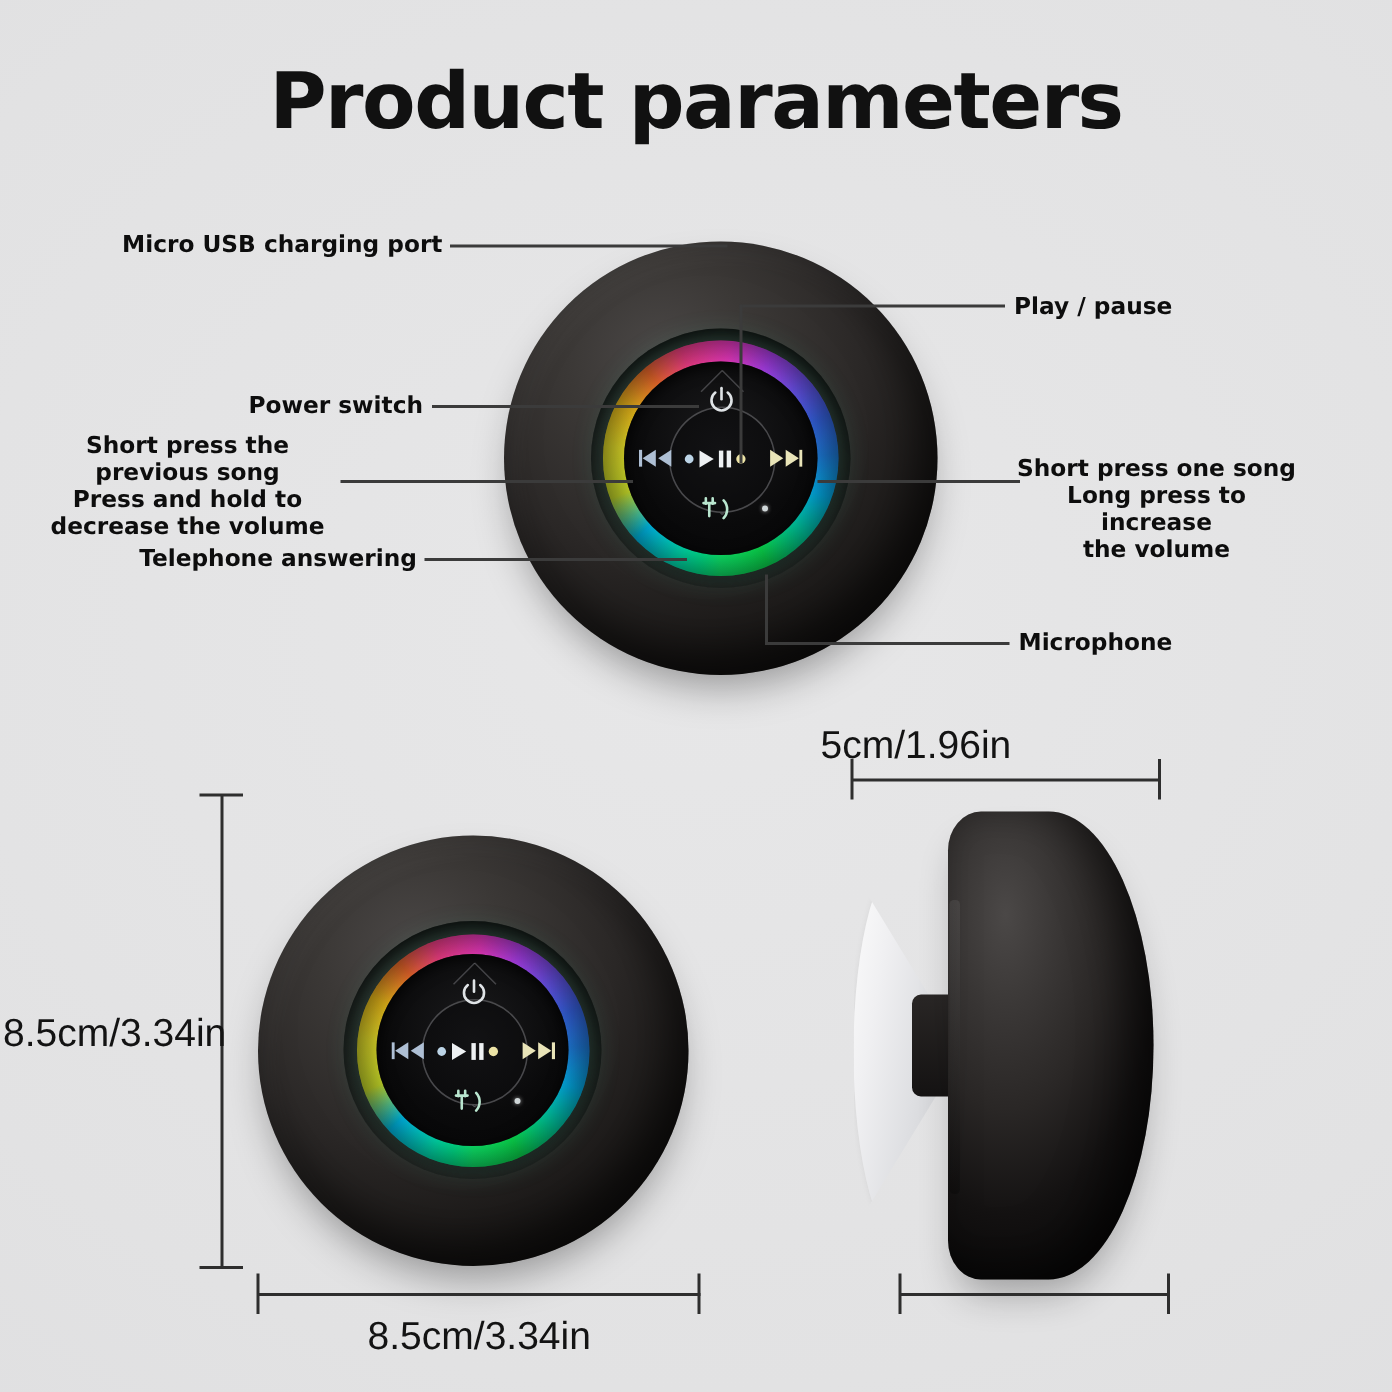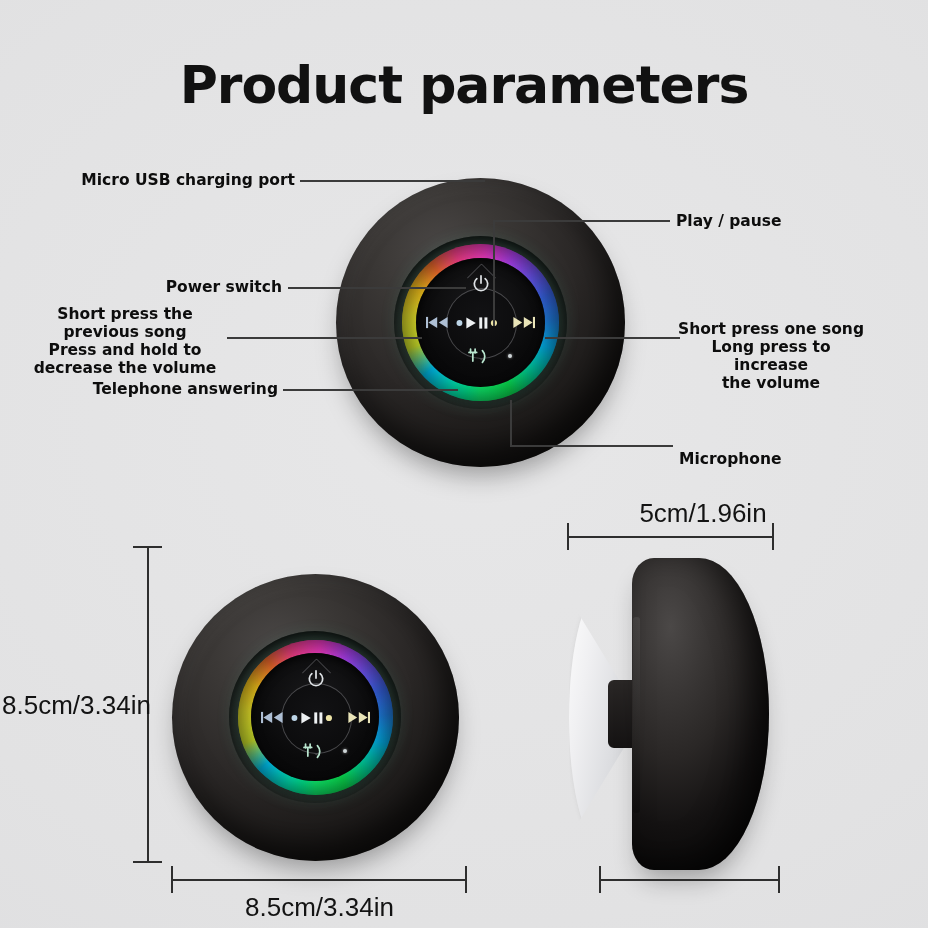--- a/index.html
+++ b/index.html
@@ -5,21 +5,21 @@
   html,body{margin:0;padding:0;}
   body{
     width:928px;height:928px;overflow:hidden;
     background:#e3e3e4;
     font-family:"Liberation Sans",sans-serif;
     position:relative;
   }
   #stage{position:absolute;inset:0;
     background:radial-gradient(ellipse 120% 100% at 50% 45%, #e7e7e8 0%, #e2e2e3 55%, #dcdcde 100%);
   }
-  .abs{position:absolute;margin-top:17px;}
+  .abs{position:absolute;}
 
   
   #title{
     left:0;right:0;top:40px;text-align:center;
     font-family:"DejaVu Sans","Liberation Sans",sans-serif;
     font-weight:700;font-size:52px;letter-spacing:-1px;color:#111;
     line-height:1.1;
   }
 
   
@@ -211,21 +211,21 @@
 previous song
 Press and hold to
 decrease the volume</div>
 
   <div class="abs lbl c" style="left:676px;top:303px;width:190px;">Short press one song
 Long press to increase
 the volume</div>
 
   <div class="abs lbl l" style="left:676px;top:195px;width:200px;">Play / pause</div>
 
-  <div class="abs lbl l" style="left:679px;top:433px;width:180px;">Microphone</div>
+  <div class="abs lbl l" style="left:679px;top:419px;width:180px;">Microphone</div>
 
   <div class="abs speaker" style="left:172px;top:557px;width:287px;height:287px;">
     <div class="rim" style="left:57px;top:57px;width:172px;height:172px;"></div>
     <div class="ringglow" style="left:66px;top:66px;width:155px;height:155px;"></div>
     <div class="rgbring" style="left:66px;top:66px;width:155px;height:155px;"></div>
     <div class="ringface" style="left:79px;top:79px;width:128px;height:128px;"></div>
 
     <div class="spoke" style="left:143.5px;top:85px;width:1px;height:20px;transform:rotate(45deg);"></div>
     <div class="spoke" style="left:143.5px;top:85px;width:1px;height:20px;transform:rotate(-45deg);"></div>
     <div class="spoke" style="left:143.5px;top:181px;width:1px;height:20px;transform:rotate(135deg);"></div>
@@ -290,19 +290,19 @@
   <div class="abs dimtxt" style="left:2px;top:673px;">8.5cm/3.34in</div>
 
   <div class="abs dim h" style="left:172px;top:862px;width:295px;"></div>
   <div class="abs cap v" style="left:171px;top:849px;height:27px;"></div>
   <div class="abs cap v" style="left:465px;top:849px;height:27px;"></div>
   <div class="abs dimtxt c" style="left:172px;top:875px;width:295px;text-align:center;">8.5cm/3.34in</div>
 
   <div class="abs dim h" style="left:568px;top:519px;width:206px;"></div>
   <div class="abs cap v" style="left:567px;top:506px;height:27px;"></div>
   <div class="abs cap v" style="left:772px;top:506px;height:27px;"></div>
-  <div class="abs dimtxt" style="left:600px;top:481px;width:206px;text-align:center;">5cm/1.96in</div>
+  <div class="abs dimtxt" style="left:547px;top:481px;width:206px;text-align:left;">5cm/1.96in</div>
 
   <div class="abs dim h" style="left:600px;top:862px;width:180px;"></div>
   <div class="abs cap v" style="left:599px;top:849px;height:27px;"></div>
   <div class="abs cap v" style="left:778px;top:849px;height:27px;"></div>
 
 </div>
 
 </body></html>

